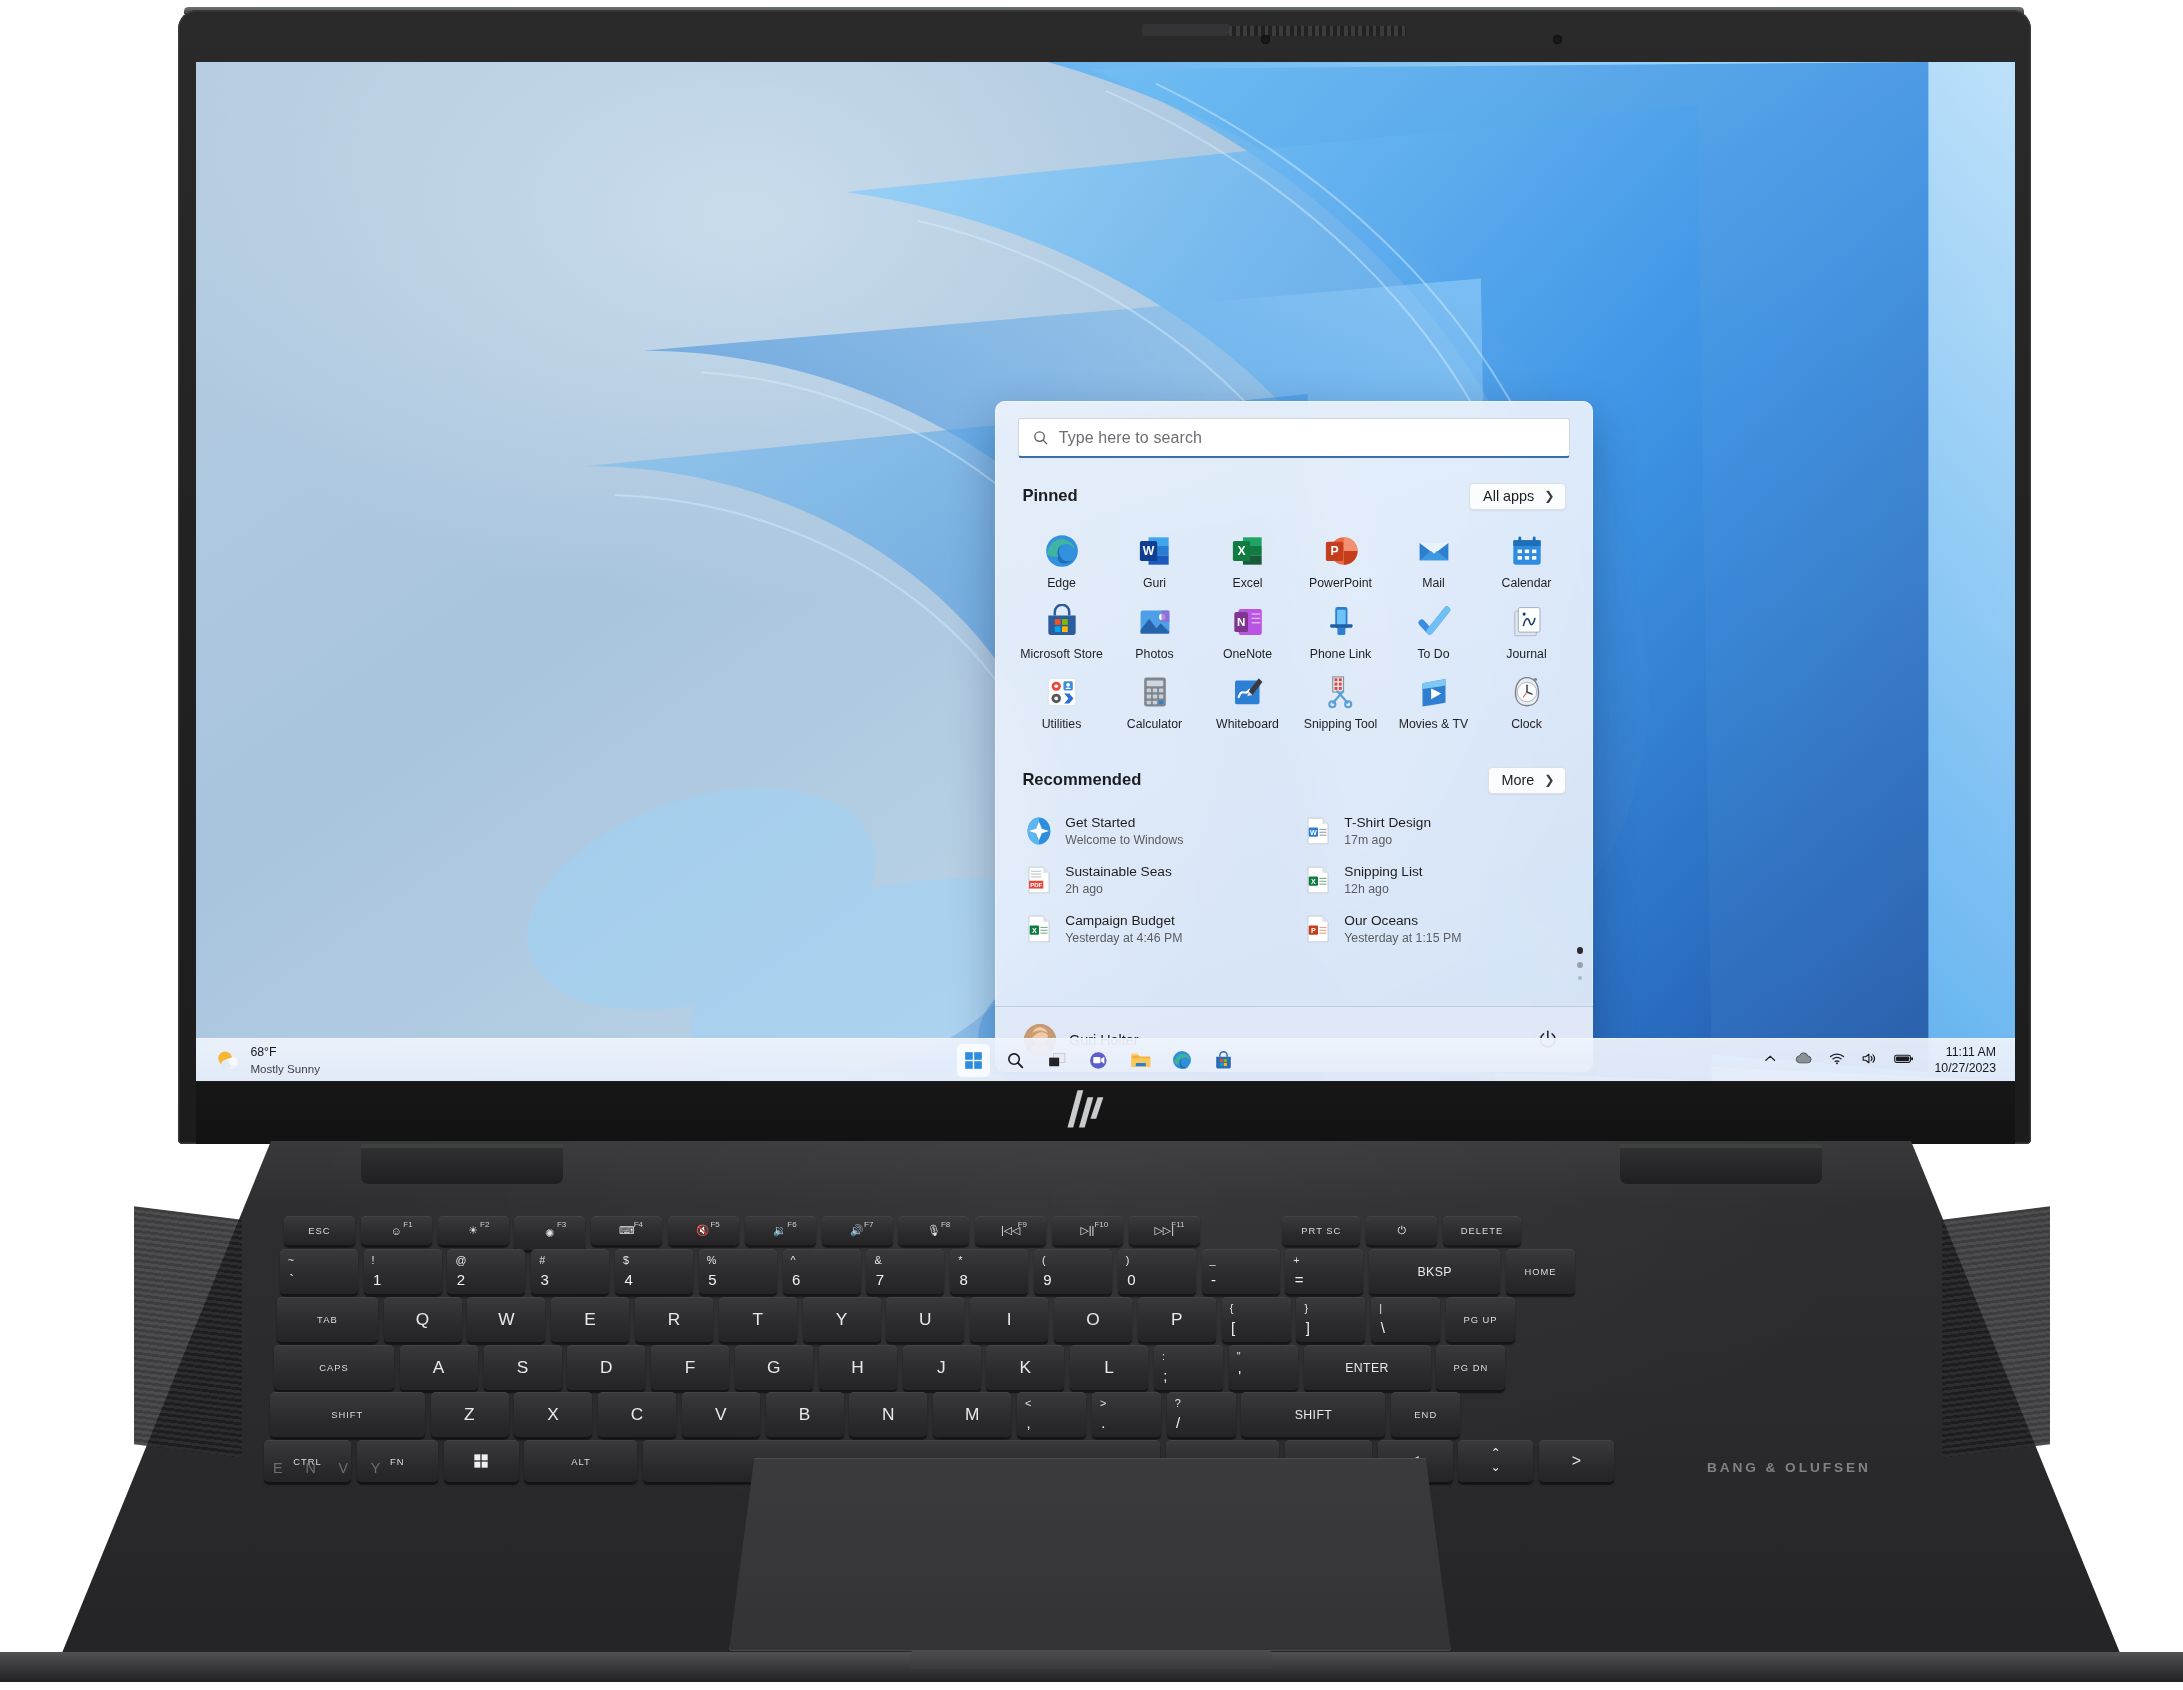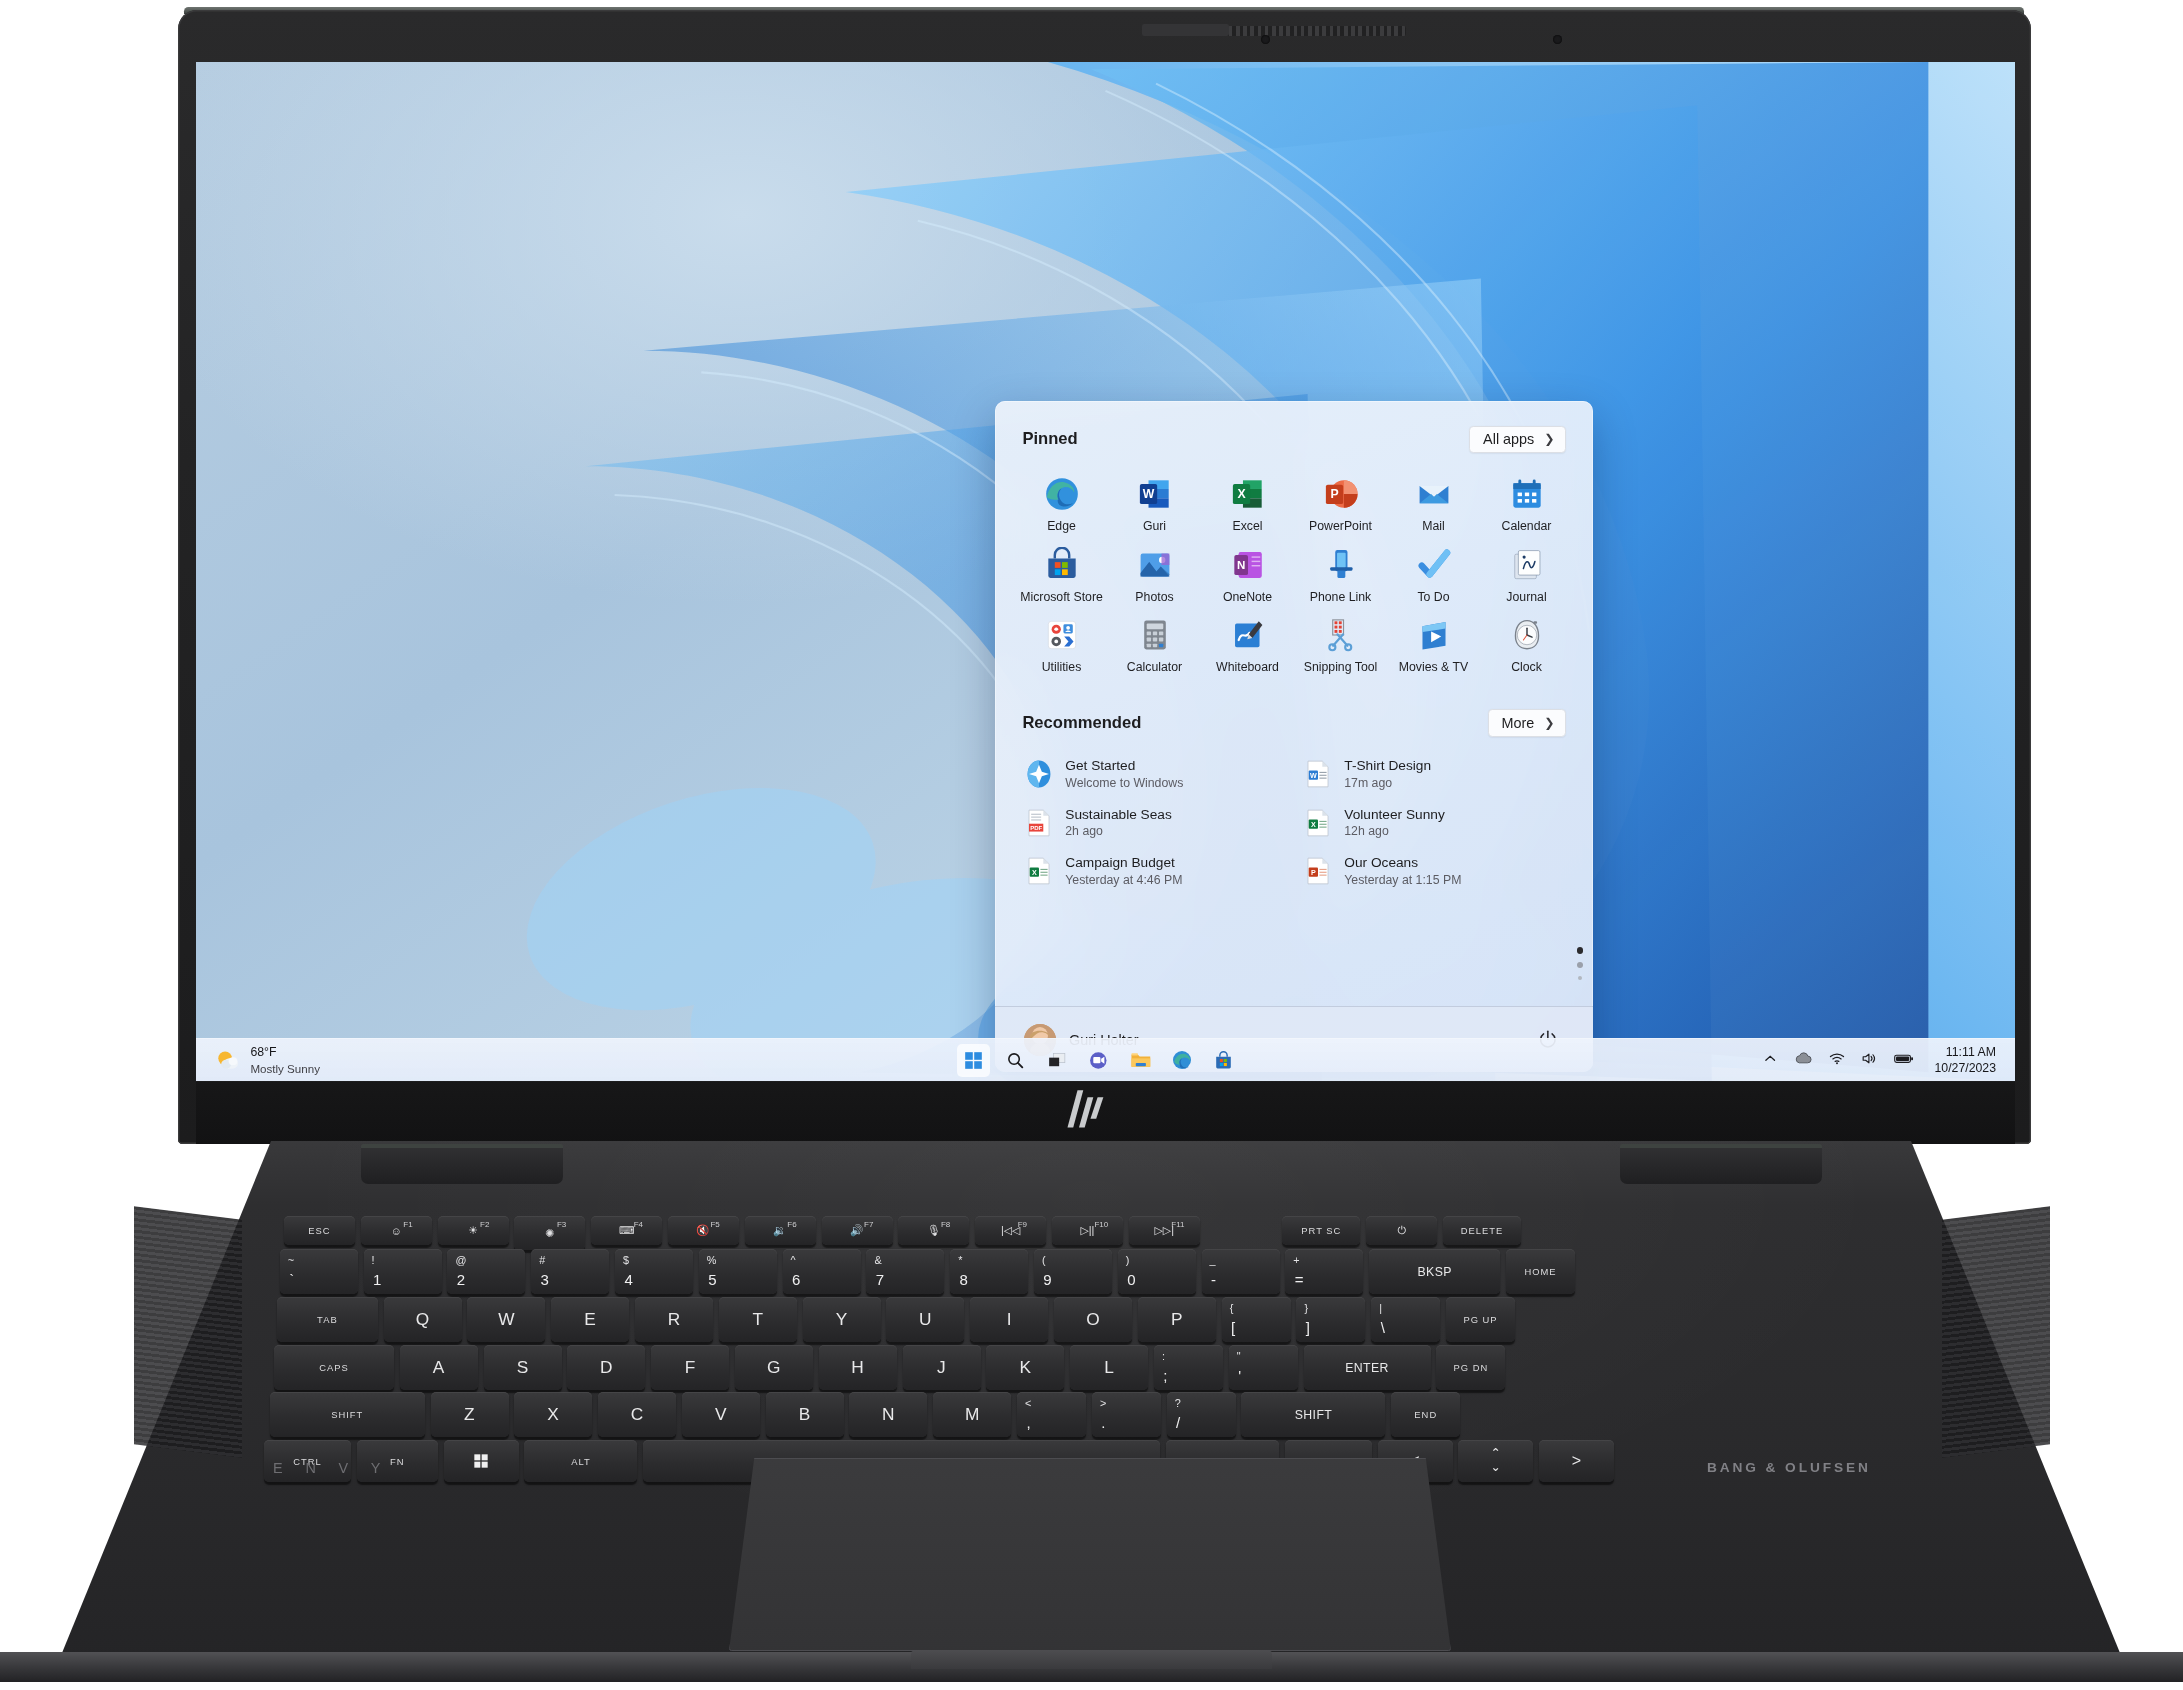--- a/index.html
+++ b/index.html
@@ -250,20 +250,29 @@
           </g>
           <g fill="#4a9ce6" opacity=".5">
             <ellipse cx="1500" cy="1300" rx="420" ry="150" transform="rotate(-8 1500 1300)"></ellipse>
           </g>
         </g>
       </svg>
     </div>
 
     <div class="startmenu">
 
+      <div class="sm-top">
+        <div class="searchbox">
+          <svg width="17.3" height="17.3" viewBox="0 0 24 24">
+            <circle cx="10.5" cy="10.5" r="6.6" fill="none" stroke="#5a5a60" stroke-width="1.8"></circle>
+            <line x1="15.4" y1="15.4" x2="20.4" y2="20.4" stroke="#5a5a60" stroke-width="1.8" stroke-linecap="round"></line>
+          </svg>
+          <span class="ph">Type here to search</span>
+        </div>
+      </div>
 
       <div class="sec-head">
         <span class="sec-title">Pinned</span>
         <div class="pill">
           <span>All apps</span>
           <span class="chev">❯</span>
         </div>
       </div>
 
       <div class="grid" id="pinned-grid">
@@ -536,21 +545,21 @@
                 <path d="M27 3 l8 8 h-8Z" fill="#dbe2ea"></path>
                 <rect x="8" y="16" width="13" height="13" rx="1.4" fill="#107c41"></rect>
                 <text x="14.5" y="26" font-family="'Liberation Sans',sans-serif" font-size="10" font-weight="bold" fill="#fff" text-anchor="middle">X</text>
                 <g fill="#7fae91">
                   <rect x="23" y="18" width="10" height="1.6"></rect>
                   <rect x="23" y="22" width="10" height="1.6"></rect>
                   <rect x="23" y="26" width="10" height="1.6"></rect>
                 </g>
               </svg></span>
             <span class="rectext">
-              <span class="rectitle">Volunteer Sunny</span>
+              <span class="rectitle">Snipping List</span>
               <span class="recsub">12h ago</span>
             </span>
           </div>
           <div class="recitem">
             <span class="recicon"><svg viewBox="0 0 42 42">
                 <path d="M7 3 h20 l8 8 v28 H7Z" fill="#ffffff" stroke="#b9c0c9"></path>
                 <path d="M27 3 l8 8 h-8Z" fill="#dbe2ea"></path>
                 <rect x="8" y="16" width="13" height="13" rx="1.4" fill="#107c41"></rect>
                 <text x="14.5" y="26" font-family="'Liberation Sans',sans-serif" font-size="10" font-weight="bold" fill="#fff" text-anchor="middle">X</text>
                 <g fill="#7fae91">

